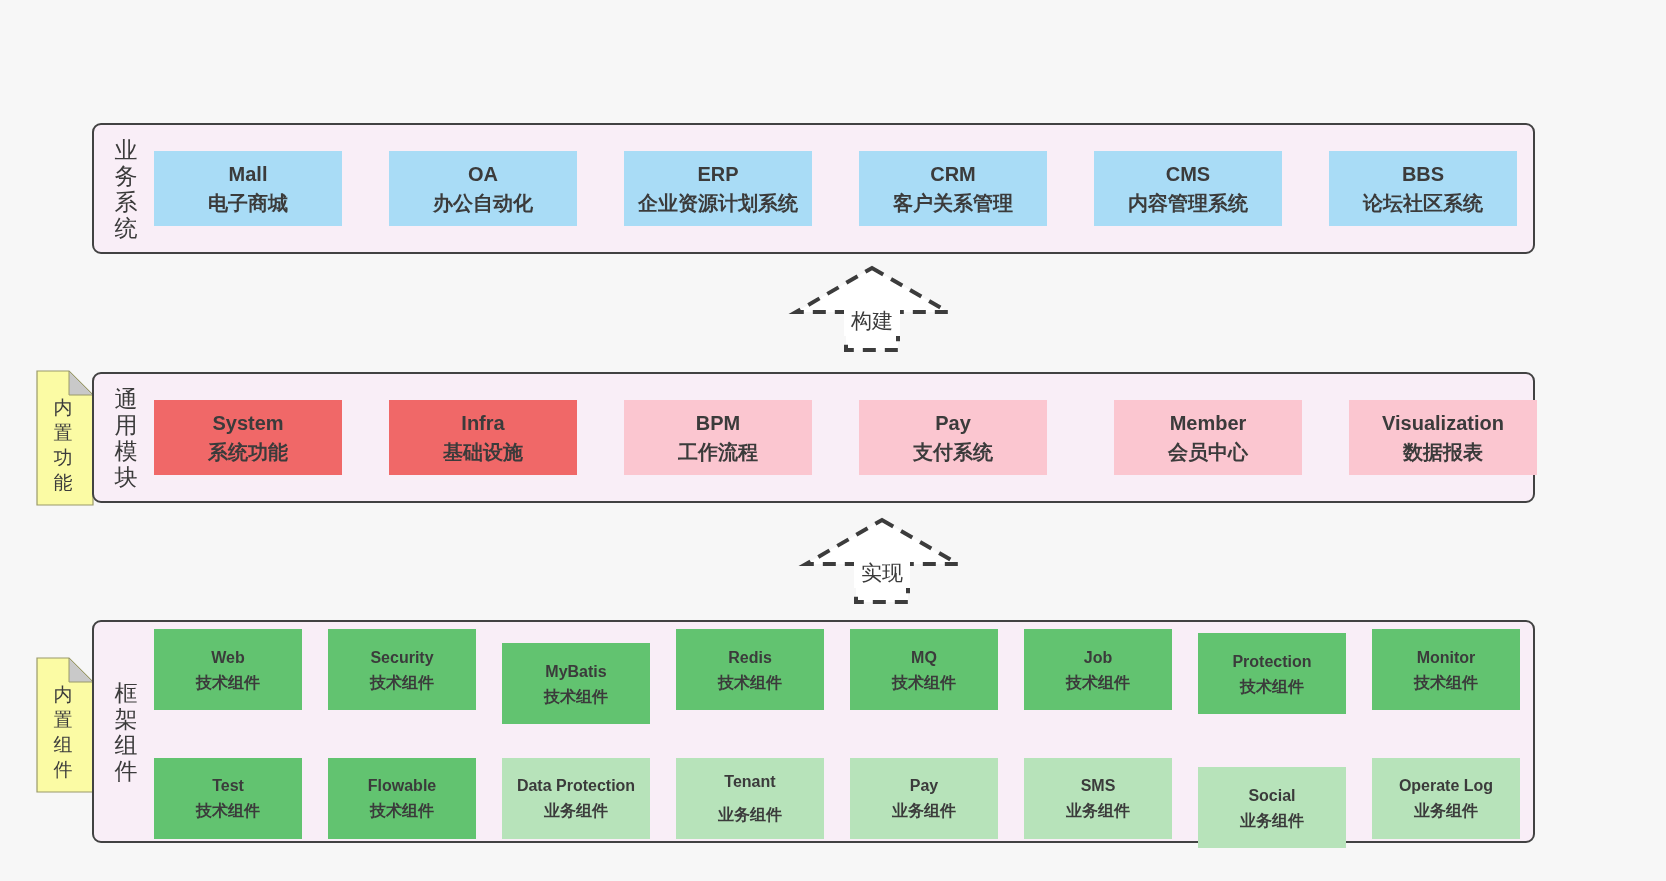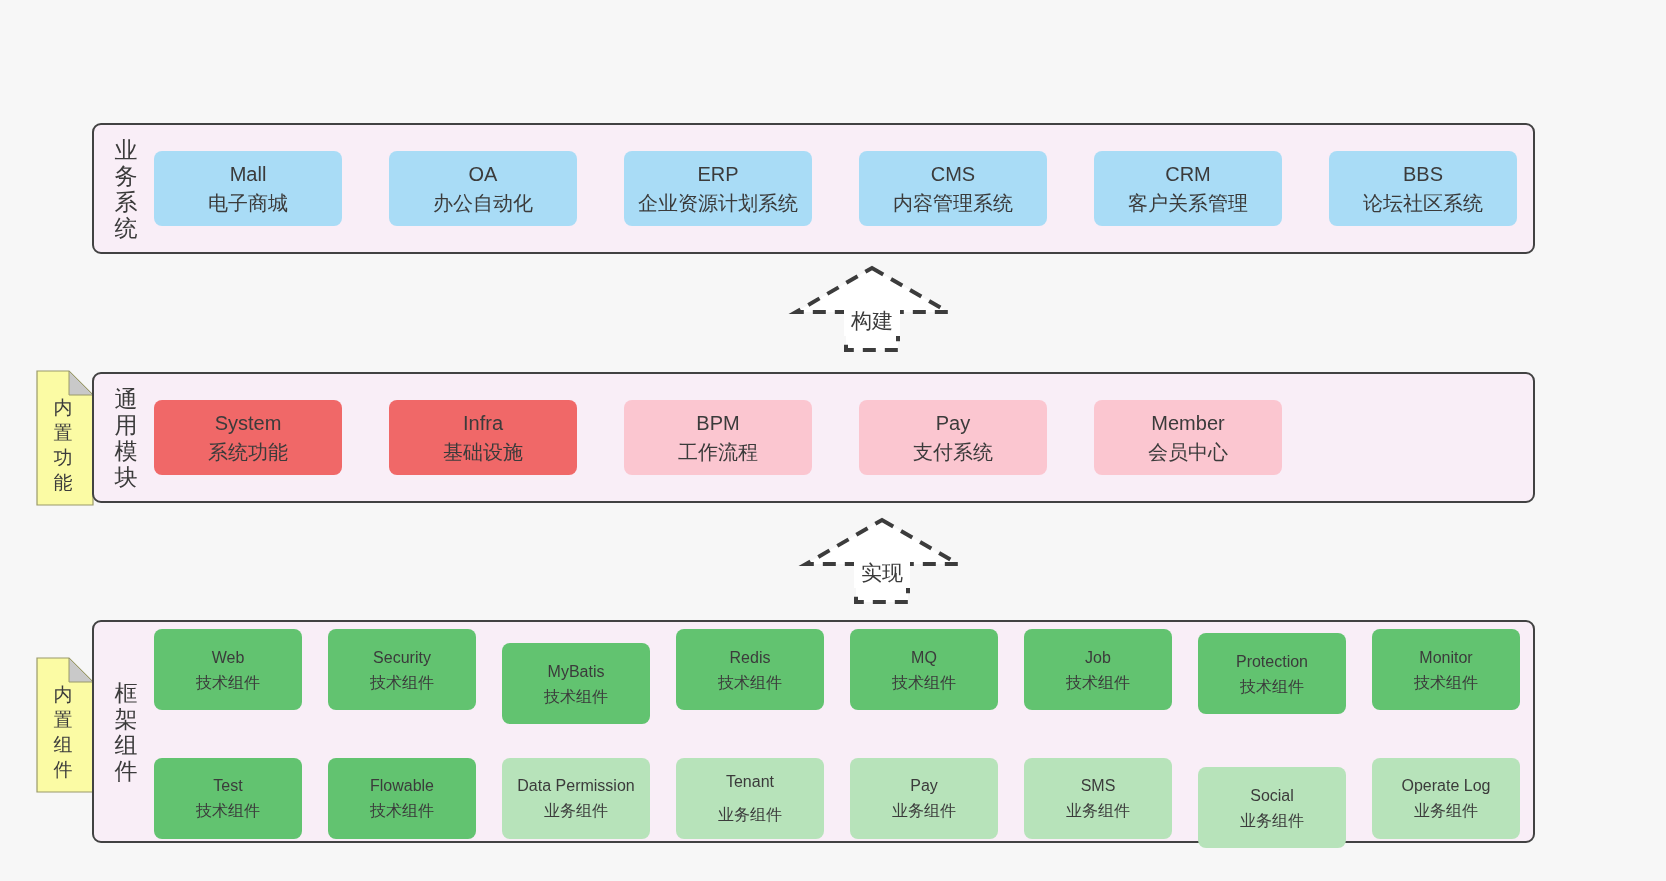--- a/index.html
+++ b/index.html
@@ -46,29 +46,30 @@
     flex: 1;
     display: flex;
     align-items: center;
     gap: 47px;
     padding-right: 24px;
   }
   .box {
     flex: none;
     width: 188px;
     height: 75px;
-    border-radius: 8px;
+    border-radius: 0;
     display: flex;
     flex-direction: column;
     align-items: center;
     justify-content: center;
     text-align: right;
     color: var(--text);
     font-size: 20px;
     line-height: 29px;
+    font-weight: bold;
   }
   .rows {
     flex: 1;
     display: flex;
     flex-direction: column;
     justify-content: center;
     gap: 24px;
   }
   .boxrow.small { gap: 26px; padding-right: 0; align-items: center; }
   .boxrow.small .box {
@@ -141,26 +142,26 @@
         </div>
         <div class="box" style="background: var(--blue);">
           <div>OA</div>
           <div>办公自动化</div>
         </div>
         <div class="box" style="background: var(--blue);">
           <div>ERP</div>
           <div>企业资源计划系统</div>
         </div>
         <div class="box" style="background: var(--blue);">
+          <div>CRM</div>
+          <div>客户关系管理</div>
+        </div>
+        <div class="box" style="background: var(--blue);">
           <div>CMS</div>
           <div>内容管理系统</div>
-        </div>
-        <div class="box" style="background: var(--blue);">
-          <div>CRM</div>
-          <div>客户关系管理</div>
         </div>
         <div class="box" style="background: var(--blue);">
           <div>BBS</div>
           <div>论坛社区系统</div>
         </div>
       </div>
   </section>
 
   <svg class="arrow" id="arrow-build" width="180" height="100">
     <path class="arrow-shape" d="M90,6 L166,50 L116,50 L116,88 L64,88 L64,50 L14,50 Z"></path>
@@ -185,23 +186,27 @@
           <div>基础设施</div>
         </div>
         <div class="box" style="background: var(--pink);">
           <div>BPM</div>
           <div>工作流程</div>
         </div>
         <div class="box" style="background: var(--pink);">
           <div>Pay</div>
           <div>支付系统</div>
         </div>
-        <div class="box" style="background: var(--pink);">
+        <div class="box" style="background: var(--pink); margin-left: 20px;">
           <div>Member</div>
           <div>会员中心</div>
+        </div>
+        <div class="box" style="background: var(--pink);">
+          <div>Visualization</div>
+          <div>数据报表</div>
         </div>
       </div>
   </section>
 
   <svg class="arrow" id="arrow-implement" width="180" height="100">
     <path class="arrow-shape" d="M90,6 L166,50 L116,50 L116,88 L64,88 L64,50 L14,50 Z"></path>
     <rect class="arrow-label-bg" x="62" y="44" width="56" height="30"></rect>
     <text class="arrow-label" x="90" y="66">实现</text>
   </svg>
 
@@ -250,21 +255,21 @@
       <div class="boxrow small">
           <div class="box" style="background: var(--green);">
             <div>Test</div>
             <div>技术组件</div>
           </div>
           <div class="box" style="background: var(--green);">
             <div>Flowable</div>
             <div>技术组件</div>
           </div>
           <div class="box" style="background: var(--light_green);">
-            <div>Data Permission</div>
+            <div>Data Protection</div>
             <div>业务组件</div>
           </div>
           <div class="box" style="background: var(--light_green); gap: 8px;">
             <div>Tenant</div>
             <div>业务组件</div>
           </div>
           <div class="box" style="background: var(--light_green);">
             <div>Pay</div>
             <div>业务组件</div>
           </div>

